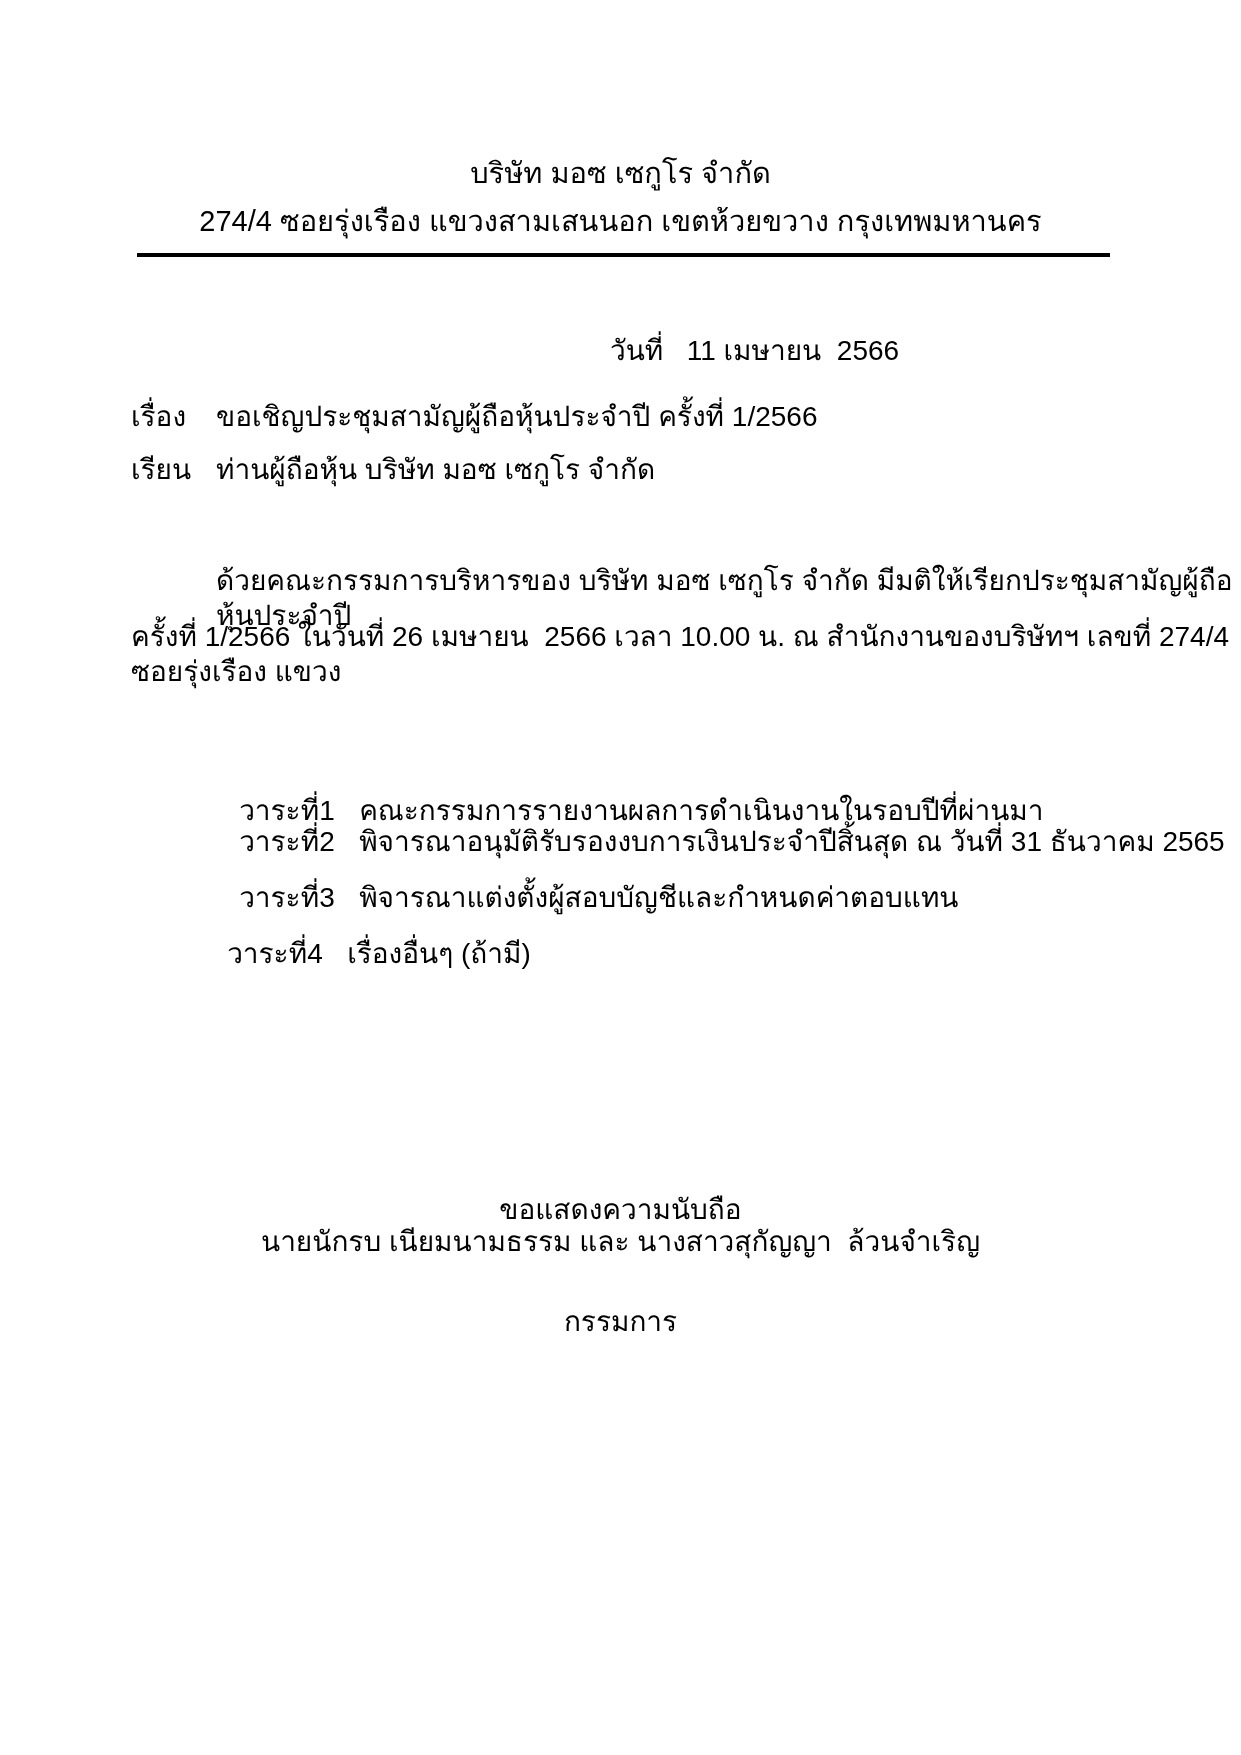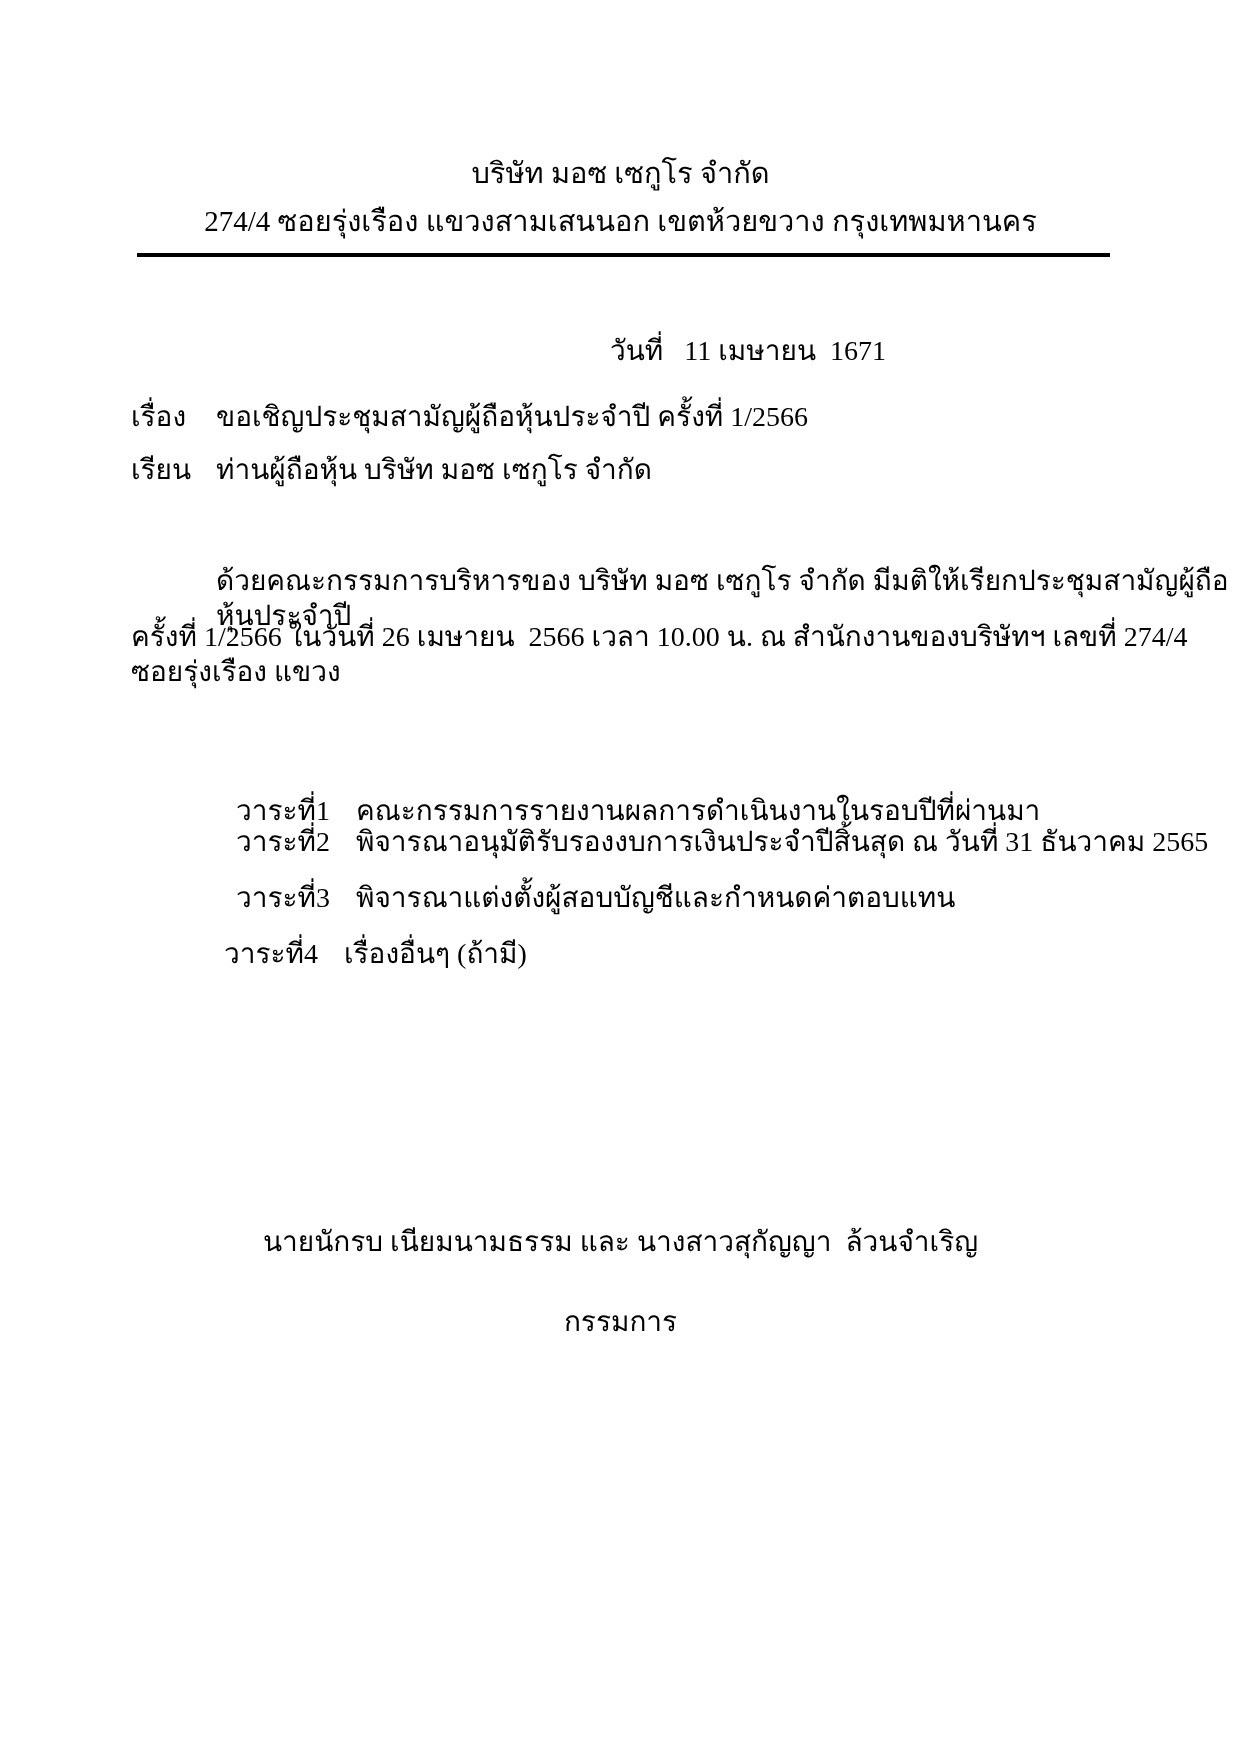--- a/index.html
+++ b/index.html
@@ -6,21 +6,21 @@
     margin: 0;
     padding: 0;
     background: #ffffff;
   }
   .page {
     position: relative;
     width: 1241px;
     height: 1755px;
     background: #ffffff;
     color: #000000;
-    font-family: Liberation Serif, serif;
+    font-family: Liberation Sans, sans-serif;
     font-size: 28px;
     overflow: hidden;
   }
   .line {
     position: absolute;
     white-space: pre-wrap;
     line-height: 1.25;
   }
   .center {
     position: absolute;
@@ -54,21 +54,21 @@
 <body>
 
 <div class="page">
 
   <div class="center title" style="top:155px">บริษัท มอซ เซกูโร จำกัด</div>
 
   <div class="center title" style="top:203px">274/4 ซอยรุ่งเรือง แขวงสามเสนนอก เขตห้วยขวาง กรุงเทพมหานคร</div>
 
   <div class="rule"></div>
 
-  <div class="line" style="top:333px; left:610px">วันที่   11 เมษายน  1671</div>
+  <div class="line" style="top:333px; left:610px">วันที่   11 เมษายน  2566</div>
 
   <div class="line" style="top:399px; left:131px">เรื่อง</div>
   <div class="line" style="top:399px; left:216px">ขอเชิญประชุมสามัญผู้ถือหุ้นประจำปี ครั้งที่ 1/2566</div>
 
   <div class="line" style="top:452px; left:131px">เรียน</div>
   <div class="line" style="top:563px; left:216px">ด้วยคณะกรรมการบริหารของ บริษัท มอซ เซกูโร จำกัด มีมติให้เรียกประชุมสามัญผู้ถือหุ้นประจำปี</div>
 
   <div class="line" style="top:452px; left:216px">ท่านผู้ถือหุ้น บริษัท มอซ เซกูโร จำกัด</div>
   <div class="line" style="top:619px; left:131px">ครั้งที่ 1/2566 ในวันที่ 26 เมษายน  2566 เวลา 10.00 น. ณ สำนักงานของบริษัทฯ เลขที่ 274/4 ซอยรุ่งเรือง แขวง</div>
 
@@ -79,16 +79,17 @@
     <span class="ag-label">วาระที่</span><span class="ag-num">2</span><span>พิจารณาอนุมัติรับรองงบการเงินประจำปีสิ้นสุด ณ วันที่ 31 ธันวาคม 2565</span>
   </div>
   <div class="line" style="top:845px; left:208px">
     <span class="ag-label">วาระที่</span><span class="ag-num">3</span><span>พิจารณาแต่งตั้งผู้สอบบัญชีและกำหนดค่าตอบแทน</span>
   </div>
   <div class="line" style="top:901px; left:196px">
     <span class="ag-label">วาระที่</span><span class="ag-num">4</span><span>เรื่องอื่นๆ (ถ้ามี)</span>
   </div>
 
 
+  <div class="center" style="top:1192px">ขอแสดงความนับถือ</div>
   <div class="center" style="top:1224px">นายนักรบ เนียมนามธรรม และ นางสาวสุกัญญา  ล้วนจำเริญ</div>
   <div class="center" style="top:1304px">กรรมการ</div>
 
 </div>
 
 </body></html>

